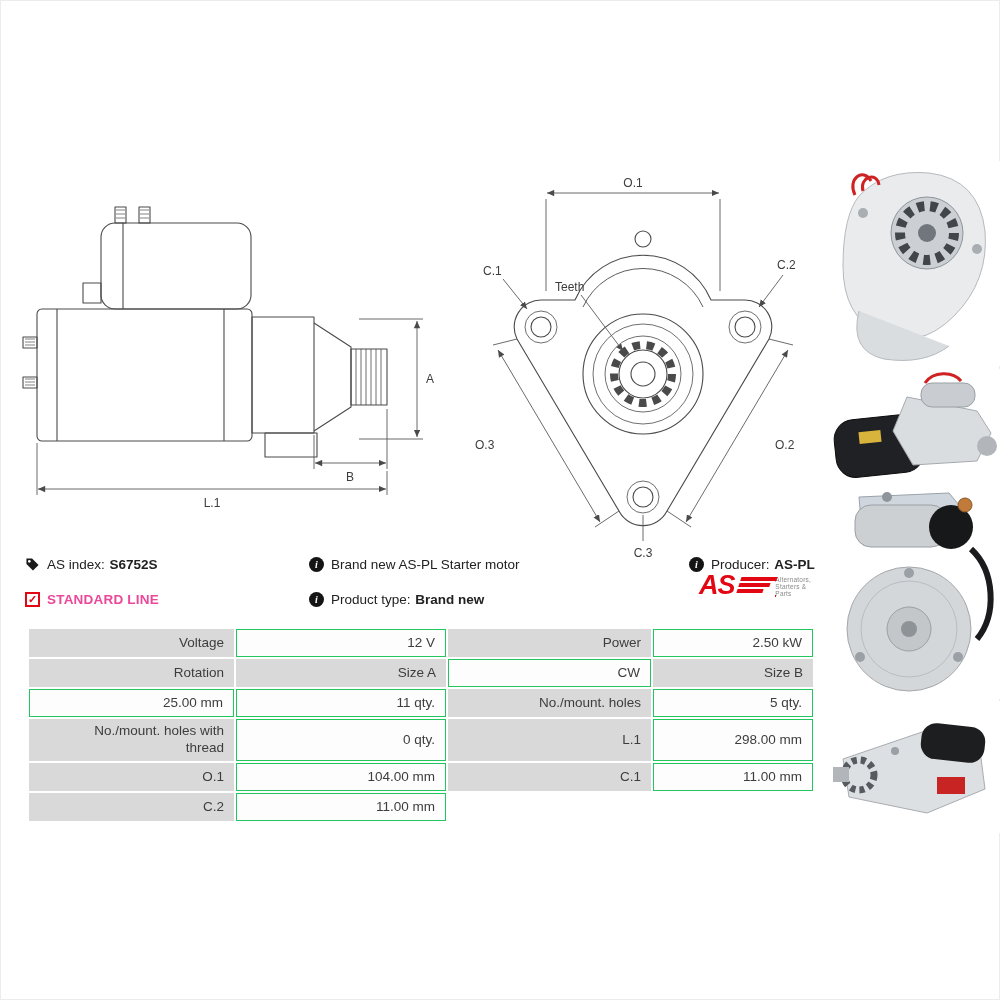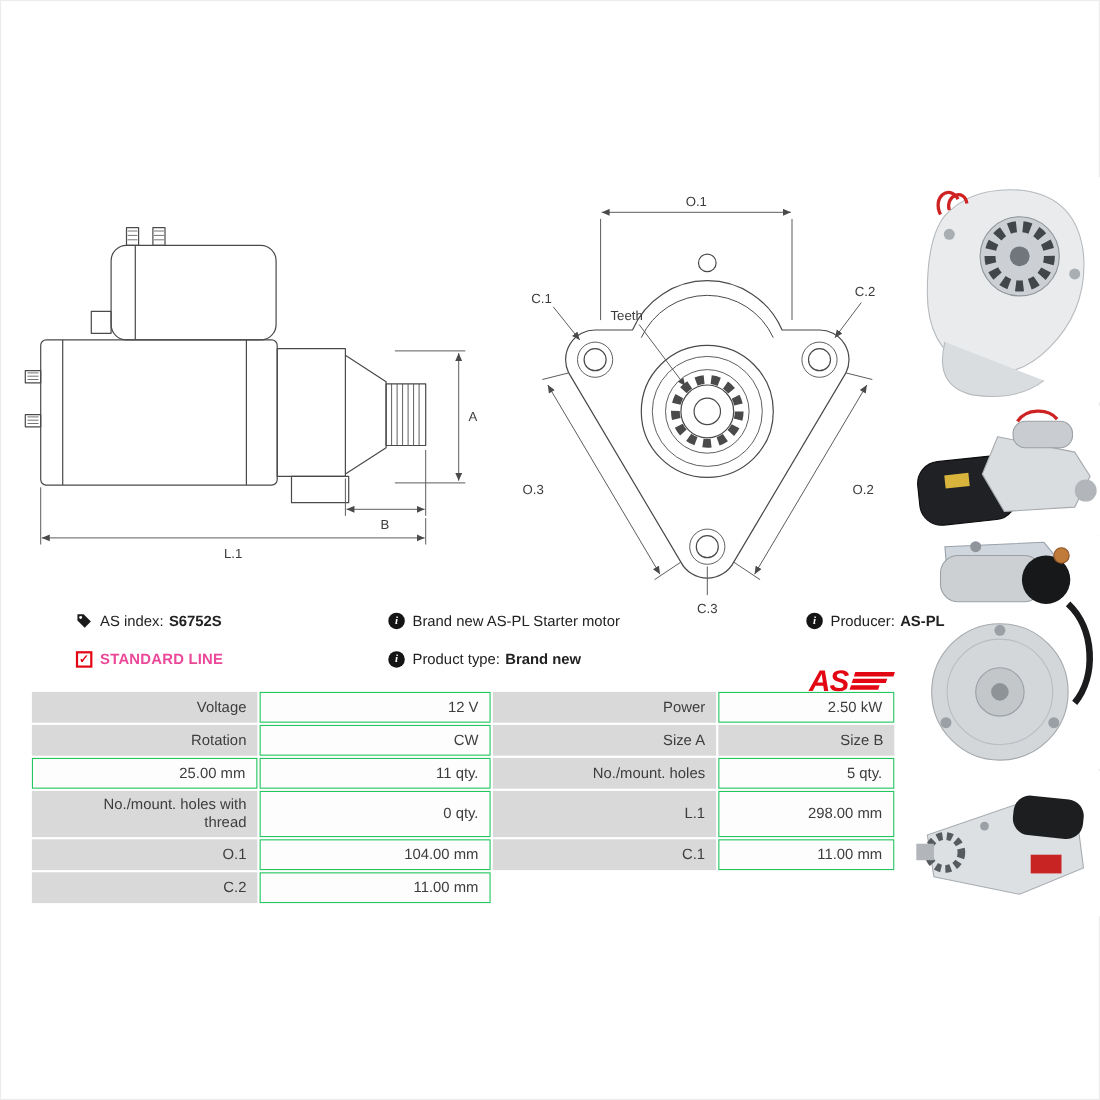--- a/index.html
+++ b/index.html
@@ -8,32 +8,32 @@
   .canvas { position:absolute; inset:0; background:#fff; border:1px solid #ececec; }
   .abs { position:absolute; }
 
   
   svg text { font-family:"Liberation Sans", sans-serif; font-size:12px; fill:#3c3c3c; }
 
   
   .photo { position:absolute; left:828px; width:172px; background:#fff; }
 
   
-  .info-item { position:absolute; display:flex; align-items:center; gap:7px; font-size:13.5px; color:#222; white-space:nowrap;margin-left:44px; }
+  .info-item { position:absolute; display:flex; align-items:center; gap:7px; font-size:13.5px; color:#222; white-space:nowrap; }
   .info-item b { margin-left:1px; }
   .info-icon { width:15px; height:15px; min-width:15px; border-radius:50%; background:#141414; color:#fff;
                display:inline-flex; align-items:center; justify-content:center;
                font-size:10px; font-weight:bold; font-style:italic; font-family:"Liberation Serif", serif; }
   .check-icon { width:15px; height:15px; min-width:15px; border:2px solid #e30613; color:#e30613;
                 display:inline-flex; align-items:center; justify-content:center;
                 font-size:11px; font-weight:bold; background:#fff; }
   .standard-line { color:#ec4899; font-weight:bold; letter-spacing:0.2px; }
 
   
-  .aspl-logo { position:absolute; right:188px; top:606px; width:112px; display:flex; flex-direction:column; align-items:flex-end; }
+  .aspl-logo { position:absolute; right:188px; top:572px; width:112px; display:flex; flex-direction:row; align-items:flex-end; }
   .logo-main { display:flex; align-items:center; justify-content:flex-end; }
   .logo-as { font-size:27px; font-weight:bold; font-style:italic; color:#e30613; line-height:0.9; letter-spacing:-1px; }
   .logo-flag { display:inline-flex; flex-direction:column; gap:2.5px; margin-left:4px; transform:skewX(-18deg); align-items:flex-start; }
   .logo-flag i { display:block; height:3.5px; background:#e30613; }
   .logo-flag i:nth-child(1){ width:36px; }
   .logo-flag i:nth-child(2){ width:31px; }
   .logo-flag i:nth-child(3){ width:26px; }
   .logo-rule { width:100%; height:2px; background:#e30613; margin-top:3px; }
   .logo-tagline { font-size:6.5px; color:#8a8a8a; margin-top:2px; letter-spacing:0.2px; }
 
@@ -240,22 +240,22 @@
     <div class="logo-tagline">Alternators, Starters &amp; Parts</div>
   </div>
 
   <div class="spec-table">
     <div class="cell label">Voltage</div>
     <div class="cell value">12 V</div>
     <div class="cell label">Power</div>
     <div class="cell value">2.50 kW</div>
 
     <div class="cell label">Rotation</div>
+    <div class="cell label">Size A</div>
     <div class="cell value">CW</div>
-    <div class="cell label">Size A</div>
 
     <div class="cell label">Size B</div>
     <div class="cell value">25.00 mm</div>
     <div class="cell value">11 qty.</div>
 
     <div class="cell label">No./mount. holes</div>
     <div class="cell value">5 qty.</div>
     <div class="cell label">
         <span class="narrow">No./mount. holes with thread</span>
       </div>

